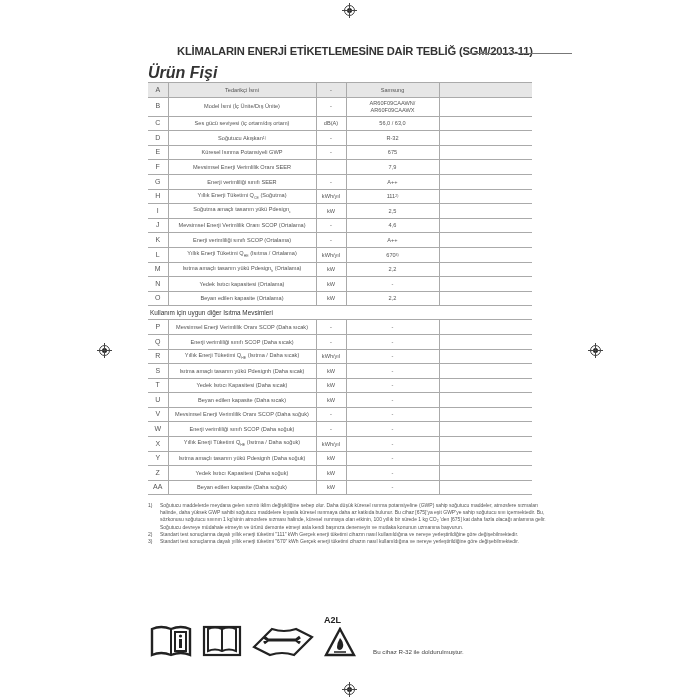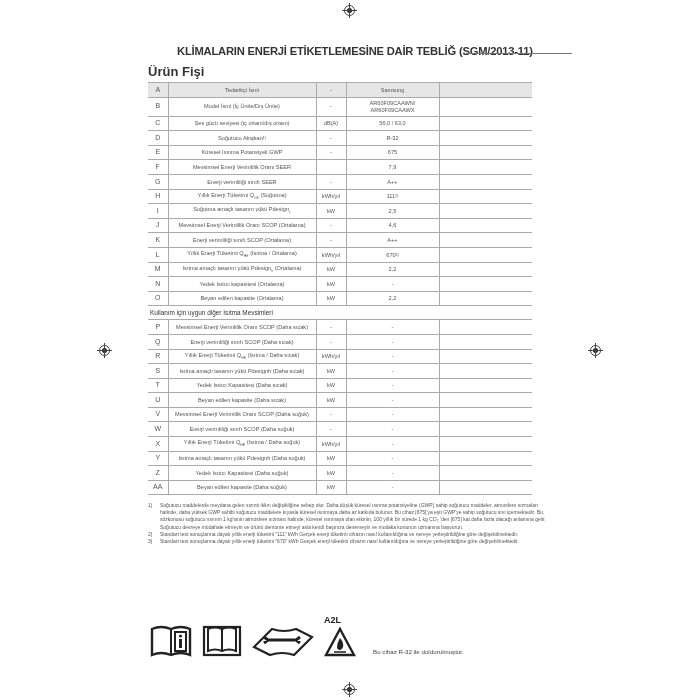--- a/index.html
+++ b/index.html
@@ -7,21 +7,21 @@
          font-family:"Liberation Sans", sans-serif; color:#555; }
   .regmark { position:absolute; width:11px; height:11px; border-radius:50%;
              border:1px solid #444; box-sizing:border-box; }
   .regmark::before { content:""; position:absolute; left:2px; top:2px; width:5px; height:5px;
                      border-radius:50%; background:#222; }
   .regmark::after { content:""; position:absolute; left:-3px; top:4px; width:15px; height:1px; background:#444; }
   .regmark .v { position:absolute; left:4px; top:-3px; width:1px; height:15px; background:#444; }
   .title { position:absolute; left:148px; top:45px; font-size:11.2px; font-weight:bold; color:#333;
            letter-spacing:-0.2px; white-space:nowrap;margin-left:29px; }
   .title-rule { position:absolute; left:466px; top:53px; width:106px; height:1px; background:#777; }
-  .subtitle { position:absolute; left:148px; top:64px; font-size:13px; font-weight:bold; color:#333; }
+  .subtitle { position:absolute; left:148px; top:64px; font-size:16px; font-weight:bold; color:#333;font-style:italic; }
   table.spec { position:absolute; left:148px; top:82px; border-collapse:collapse; table-layout:fixed;
                width:384px; font-size:5.6px; color:#555; }
   table.spec td { border-bottom:1px solid #aaa; border-right:1px solid #aaa; text-align:center;
                   height:13.6px; padding:0; line-height:6.4px; }
   table.spec td.letter { font-size:7px; color:#555; }
   table.spec tr.hdr td { background:#e6e6e6; border-top:1px solid #aaa; }
   table.spec td.extra { border-right:none; }
   table.spec tr.tall td { height:18px; }
   table.spec tr.section td { text-align:left; font-size:6.4px; color:#333; border-right:none; height:13px;
                              padding-left:2px; }

